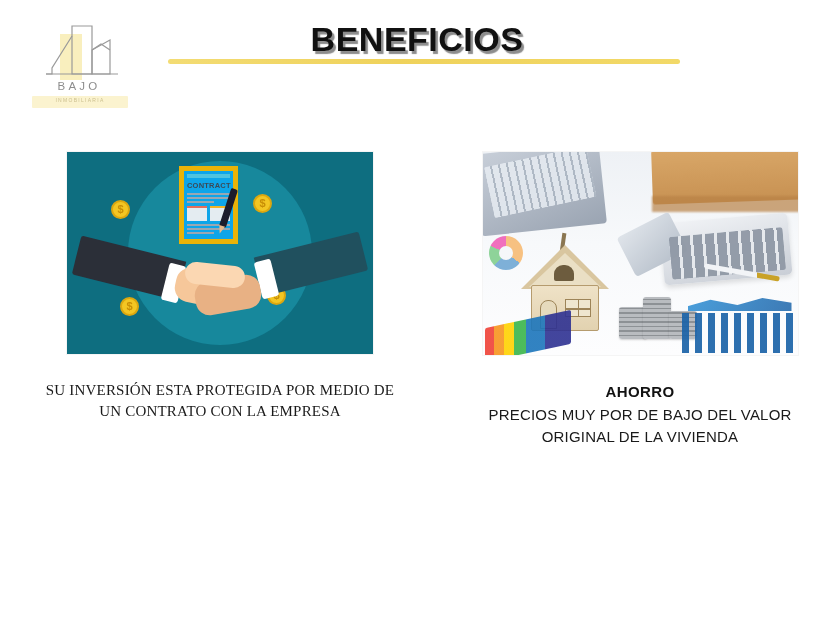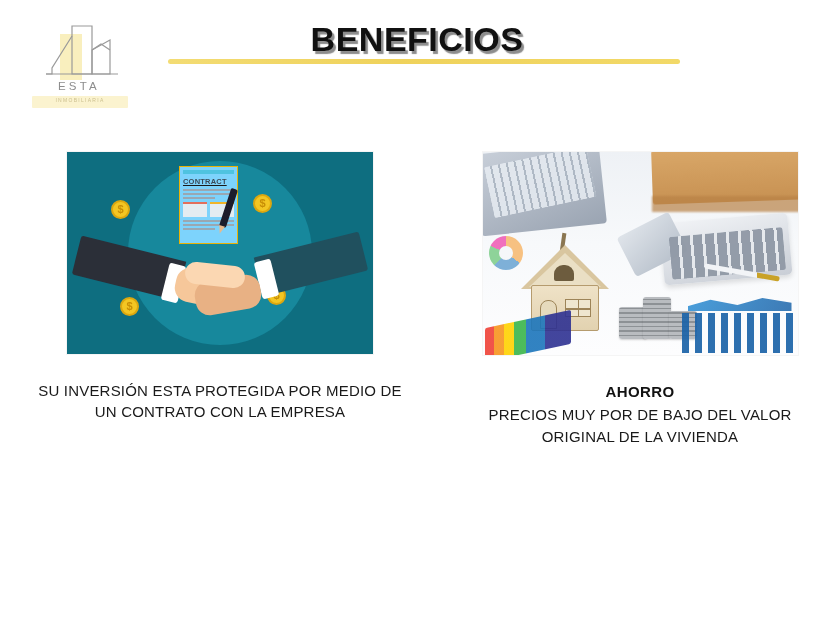--- a/index.html
+++ b/index.html
@@ -150,25 +150,24 @@
   .coin-2 { left: 186px; top: 42px; }
   .coin-3 { left: 53px;  top: 145px; }
   .coin-4 { left: 200px; top: 134px; }
 
   .contract {
     position: absolute;
     left: 112px;
     top: 14px;
     width: 59px;
     height: 78px;
-    background: #7dd3fc;
-    border: 1px solid #eab308;
+    background: #0ea5e9;
+    border: 5px solid #eab308;
     box-sizing: border-box;
     padding: 3px;
-    text-decoration: underline;
   }
   .contract-topbar {
     height: 4px;
     background: #4fc3e0;
     margin-bottom: 3px;
   }
   .contract-title {
     font-size: 7.5px;
     font-weight: bold;
     color: #3b4a57;
@@ -474,40 +473,40 @@
     letter-spacing: .4px;
     color: #111111;
     margin-bottom: 2px;
   }
   .caption-body {
     font-size: 15px;
     font-weight: 400;
     letter-spacing: .2px;
     color: #1a1a1a;
   }
-  .col-left .caption-body { padding: 0 6px; }
+  .col-left .caption-body { padding: 0 6px; font-family: Liberation Serif, serif; }
   .col-right .caption-body { padding: 0 2px; }
 </style>
 </head>
 <body>
 
 <div class="slide">
 
   <div class="logo">
     <div class="logo-mark">
       <svg width="106" height="56" viewBox="0 0 106 56" xmlns="http://www.w3.org/2000/svg">
         <rect x="34" y="10" width="22" height="46" fill="#f7e9a8" opacity="0.75"></rect>
         <path d="M46 2 L66 2 L66 50 L46 50 Z" fill="none" stroke="#9a9a9a" stroke-width="1.2"></path>
         <path d="M66 26 L84 16 L84 50 L66 50 Z" fill="none" stroke="#9a9a9a" stroke-width="1.2"></path>
         <path d="M66 26 L75 20 L84 26" fill="none" stroke="#9a9a9a" stroke-width="1.2"></path>
         <path d="M46 12 L26 44 L26 50 L20 50" fill="none" stroke="#9a9a9a" stroke-width="1.2"></path>
         <path d="M20 50 L92 50" fill="none" stroke="#9a9a9a" stroke-width="1.2"></path>
       </svg>
     </div>
-    <div class="logo-wordmark">ESTA</div>
+    <div class="logo-wordmark">BAJO</div>
     <div class="logo-tagline-wrap"></div>
     <div class="logo-tagline">INMOBILIARIA</div>
   </div>
 
   <div class="title">BENEFICIOS</div>
   <div class="title-rule"></div>
 
   <div class="col col-left">
 
     <div class="media left-media">

